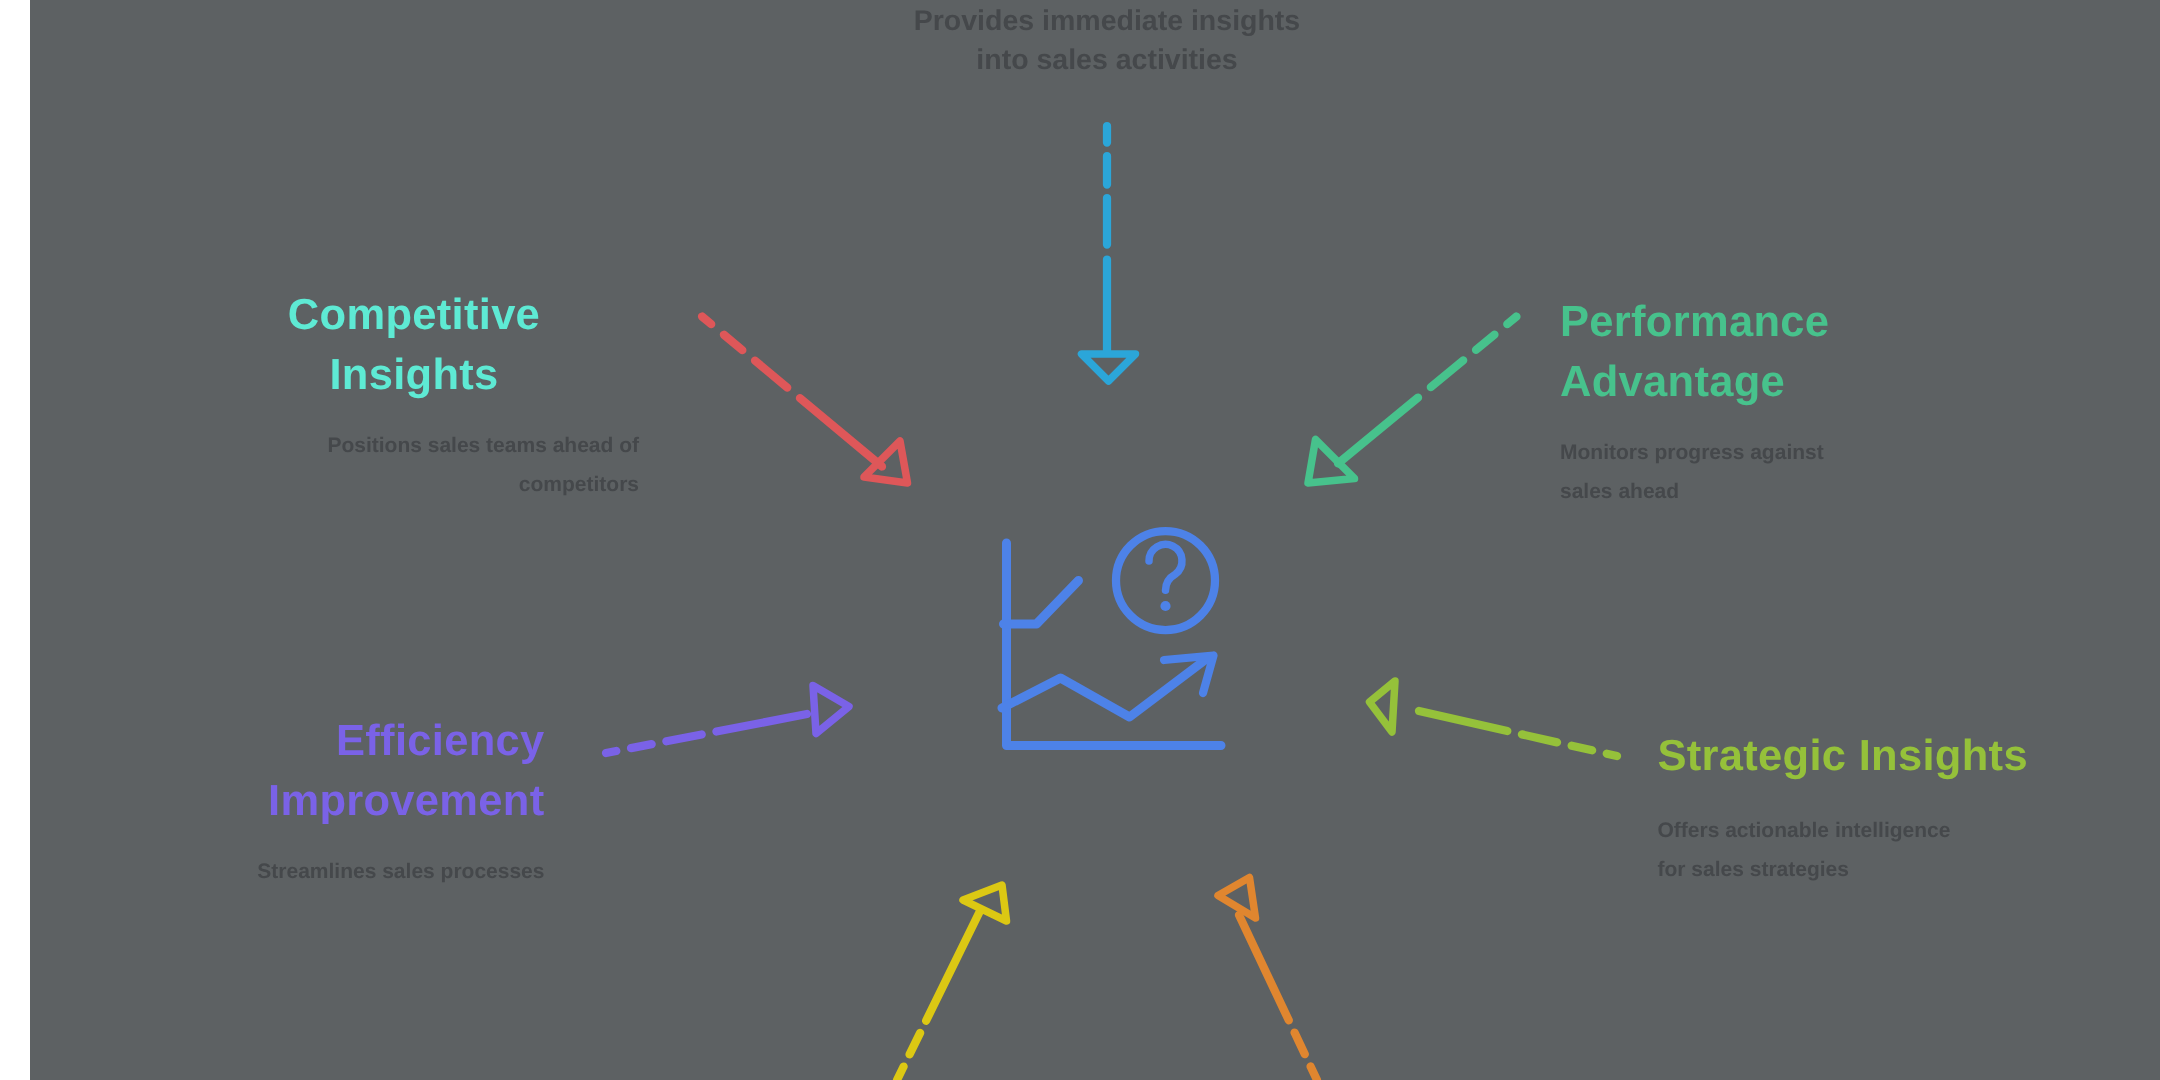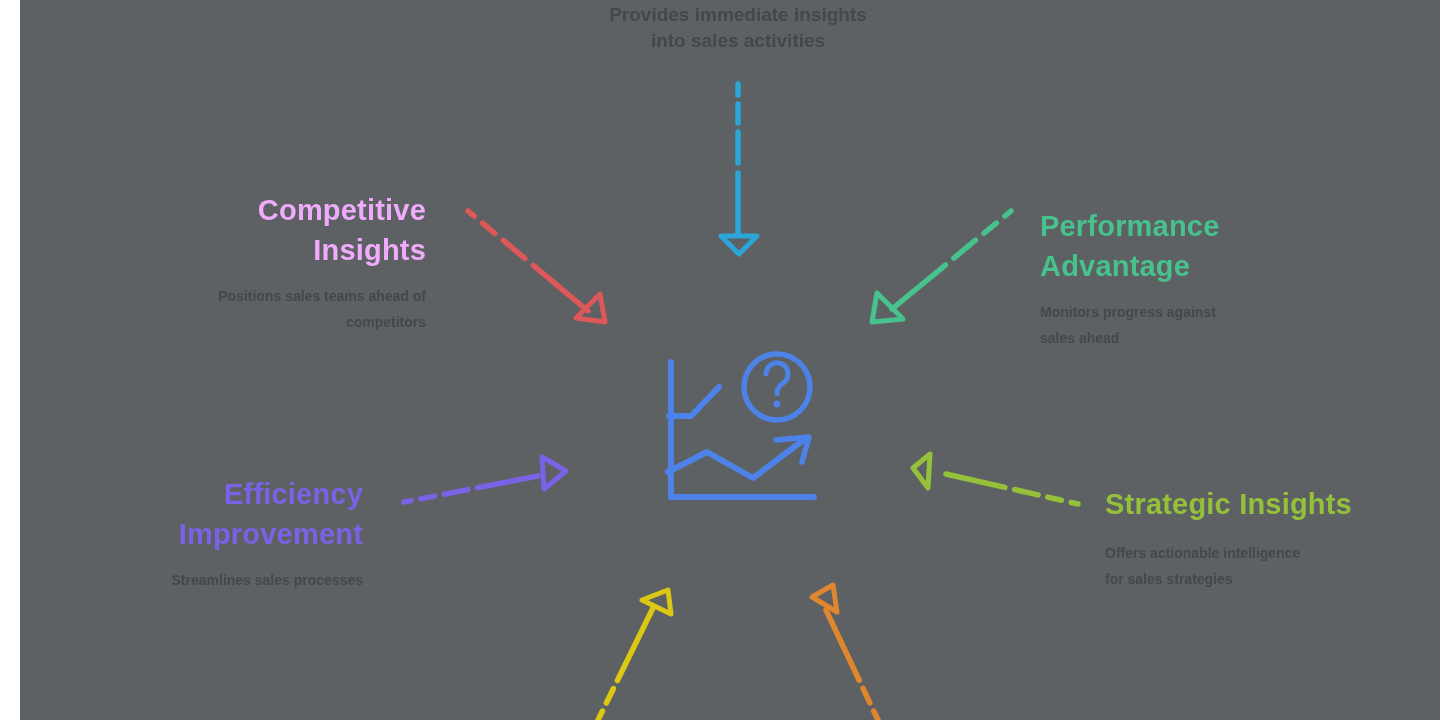--- a/index.html
+++ b/index.html
@@ -6,27 +6,27 @@
   body{width:1440px;height:720px;overflow:hidden;font-family:"Liberation Sans", sans-serif;}
   .stage{position:relative;width:1440px;height:720px;background:#5d6163;overflow:hidden;margin-left:20px;}
   .arrows-layer{position:absolute;left:0;top:0;width:1440px;height:720px;}
   .node{position:absolute;}
   .node .title{font-size:29px;font-weight:700;line-height:40px;letter-spacing:.2px;}
   .node .desc{font-size:14px;font-weight:700;line-height:26px;color:#45484b;margin-top:13px;}
   .align-right{text-align:right;}
   .align-left{text-align:left;}
   .align-center{text-align:center;}
   .node-top .desc{margin-top:0;font-size:19px;}
-  .t-red{color:#f0abfc;}
+  .t-red{color:#5eead4;text-align:center;}
   .t-green{color:#47c28c;}
   .t-purple{color:#7a62e7;}
   .t-lime{color:#95c13a;}
   .node-top{left:518px;top:2px;width:400px;}
   .node-ca{left:106px;top:190px;width:300px;}
-  .node-pt{left:1020px;top:206px;width:310px;}
+  .node-pt{left:1020px;top:195px;width:310px;}
   .node-ei{left:43px;top:474px;width:300px;}
   .node-si{left:1085px;top:484px;width:310px;}
 </style>
 </head>
 <body>
 
 <div class="stage">
 
   <svg class="arrows-layer" viewBox="0 0 1440 720" fill="none" stroke-linecap="round" stroke-linejoin="round">
 

